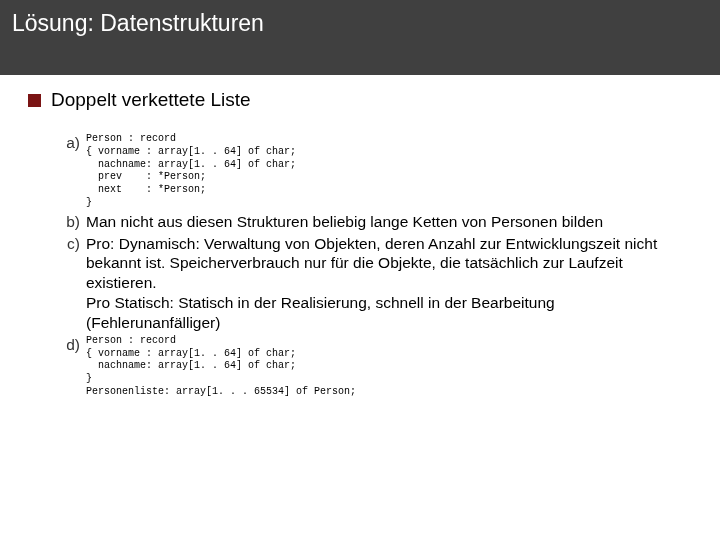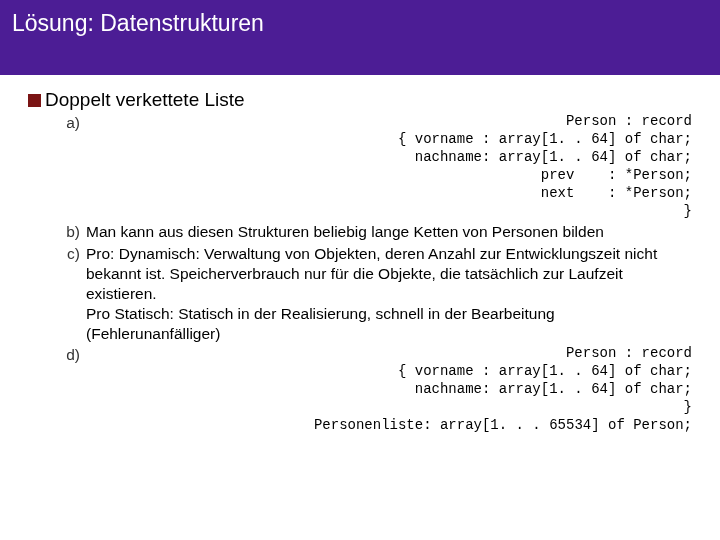--- a/index.html
+++ b/index.html
@@ -4,36 +4,36 @@
 <style>
   * { margin: 0; padding: 0; box-sizing: border-box; }
   body {
     width: 720px;
     height: 540px;
     background: #fff;
     font-family: Arial, Helvetica, sans-serif;
     overflow: hidden;
   }
   .header {
-    background: #4c1d95;
+    background: #404040;
     color: #fff;
     padding: 10px 16px 38px 12px;
   }
   .header h1 {
     font-size: 23px;
     font-weight: normal;
   }
   .body-area {
     padding: 14px 28px 0 28px;
   }
   .bullet-row {
     display: flex;
     align-items: center;
-    gap: 4px;
-    margin-bottom: 2px;
+    gap: 10px;
+    margin-bottom: 22px;
   }
   .square-bullet {
     width: 13px;
     height: 13px;
     background: #7a1414;
     flex: none;
   }
   .bullet-text {
     font-size: 19px;
     color: #000;
@@ -52,24 +52,23 @@
     flex: none;
     text-align: right;
     padding-right: 6px;
     color: #333;
   }
   .item-content {
     flex: 1;
   }
   .mono {
     font-family: "Courier New", Courier, monospace;
-    font-size: 14px;
+    font-size: 10px;
     white-space: pre;
     line-height: 1.28;
-    text-align: right;
   }
   .sans {
     font-family: Arial, Helvetica, sans-serif;
   }
 </style>
 </head>
 <body>
 
 <div class="header">
   <h1>Lösung: Datenstrukturen</h1>
@@ -85,21 +84,21 @@
         <div class="item-label">a)</div>
         <div class="item-content mono">Person : record
 { vorname : array[1. . 64] of char;
   nachname: array[1. . 64] of char;
   prev    : *Person;
   next    : *Person;
 }</div>
       </div>
       <div class="item">
         <div class="item-label">b)</div>
-        <div class="item-content sans" style="white-space: pre-line;">Man kann aus diesen Strukturen beliebig lange Ketten von Personen bilden</div>
+        <div class="item-content sans" style="white-space: pre-line;">Man nicht aus diesen Strukturen beliebig lange Ketten von Personen bilden</div>
       </div>
       <div class="item">
         <div class="item-label">c)</div>
         <div class="item-content sans" style="white-space: pre-line;">Pro: Dynamisch: Verwaltung von Objekten, deren Anzahl zur Entwicklungszeit nicht bekannt ist. Speicherverbrauch nur für die Objekte, die tatsächlich zur Laufzeit existieren.
 Pro Statisch: Statisch in der Realisierung, schnell in der Bearbeitung (Fehlerunanfälliger)</div>
       </div>
       <div class="item">
         <div class="item-label">d)</div>
         <div class="item-content mono">Person : record
 { vorname : array[1. . 64] of char;

